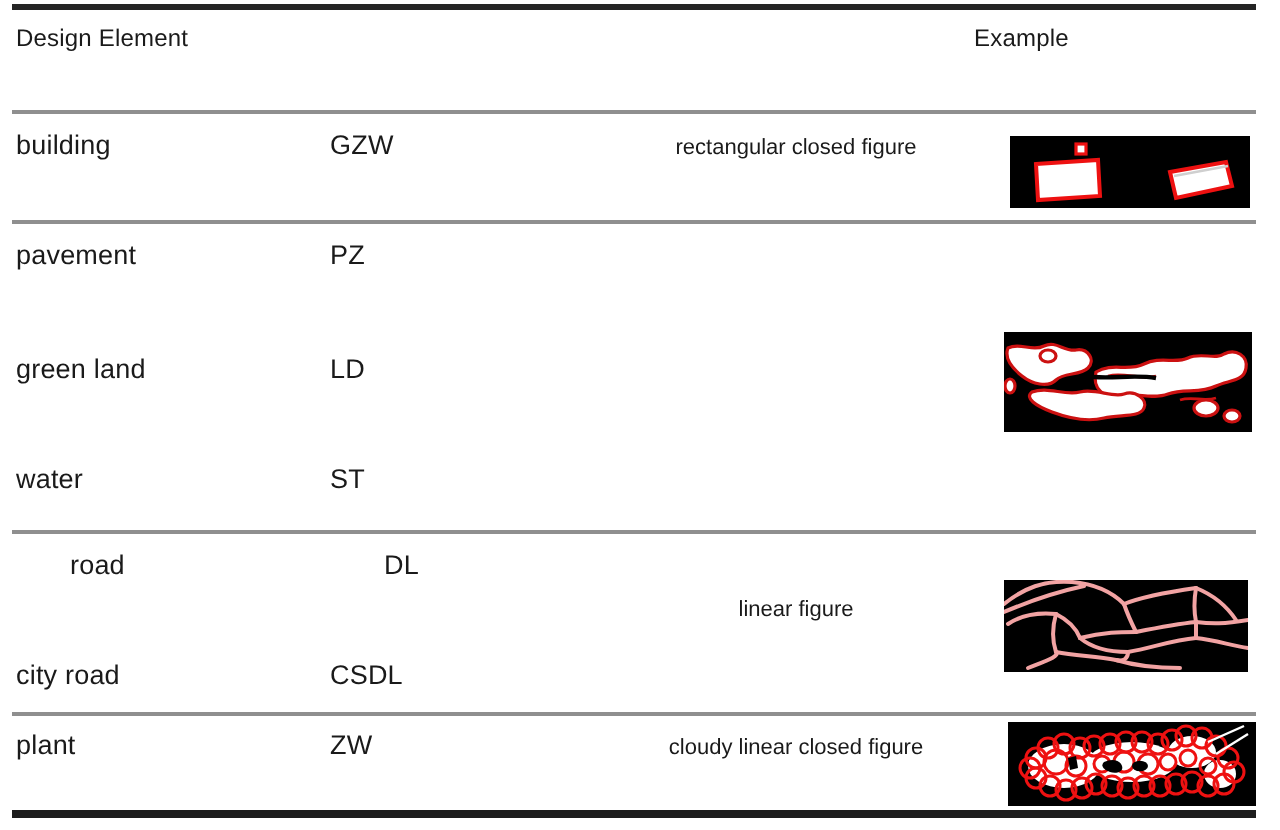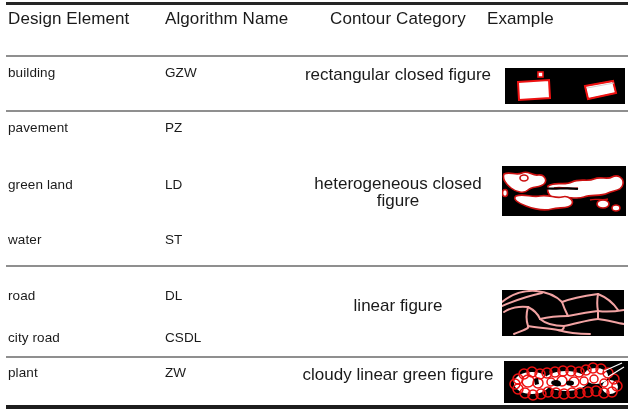--- a/index.html
+++ b/index.html
@@ -40,55 +40,55 @@
   .rule-bottom { top: 405px; height: 4px; background: #1d1d1d; }
 
   
   .cell {
     position: absolute;
     font-size: 13.5px;
     line-height: 16px;
     white-space: nowrap;
     letter-spacing: 0.1px;
   }
-  .cell.head { font-size: 17px; }
+  .cell.head { font-size: 12px; }
 
   .col-element   { left: 8px; }
   .col-algo      { left: 165px; }
   .col-contour   { left: 330px; }
   .col-example   { left: 487px; }
 
   
   .contour {
     position: absolute;
     left: 300px;
     width: 196px;
     text-align: center;
-    font-size: 17px;
+    font-size: 11px;
     line-height: 17px;
     white-space: normal;
   }
 
   
   .thumb {
     position: absolute;
     background: #000000;
     overflow: hidden;
   }
   .thumb svg { display: block; }
 
   
   .h-y { top: 11px; }
 
   
   .y-building  { top: 65px; }
   .y-pavement  { top: 120px; }
   .y-greenland { top: 177px; text-align: right; }
   .y-water     { top: 232px; }
-  .y-road      { top: 288px; }
+  .y-road      { top: 275px; margin-left: 27px; }
   .y-cityroad  { top: 330px; }
   .y-plant     { top: 365px; }
 
   .cy-rect     { top: 66px; }
   .cy-hetero   { top: 175px; }
   .cy-linear   { top: 297px; }
   .cy-cloudy   { top: 366px; }
 
   .t-1 { left: 505px; top: 68px;  width: 120px; height: 36px; }
   .t-2 { left: 502px; top: 166px; width: 124px; height: 50px; }
@@ -101,44 +101,41 @@
 <div class="sheet">
 
   <div class="rule rule-thick rule-top"></div>
   <div class="rule rule-thin  rule-header"></div>
   <div class="rule rule-thin  rule-r1"></div>
   <div class="rule rule-thin  rule-r2"></div>
   <div class="rule rule-thin  rule-r3"></div>
   <div class="rule rule-bottom"></div>
 
   <div class="cell head col-element h-y">Design Element</div>
-  <div class="cell head col-algo h-y">Algorithm Name</div>
-  <div class="cell head col-contour h-y">Contour Category</div>
   <div class="cell head col-example h-y">Example</div>
 
   <div class="cell col-element y-building">building</div>
   <div class="cell col-element y-pavement">pavement</div>
   <div class="cell col-element y-greenland">green land</div>
   <div class="cell col-element y-water">water</div>
   <div class="cell col-element y-road">road</div>
   <div class="cell col-element y-cityroad">city road</div>
   <div class="cell col-element y-plant">plant</div>
 
   <div class="cell col-algo y-building">GZW</div>
   <div class="cell col-algo y-pavement">PZ</div>
   <div class="cell col-algo y-greenland">LD</div>
   <div class="cell col-algo y-water">ST</div>
   <div class="cell col-algo y-road">DL</div>
   <div class="cell col-algo y-cityroad">CSDL</div>
   <div class="cell col-algo y-plant">ZW</div>
 
   <div class="contour cy-rect">rectangular closed figure</div>
-  <div class="contour cy-hetero">heterogeneous closed figure</div>
   <div class="contour cy-linear">linear figure</div>
-  <div class="contour cy-cloudy">cloudy linear green figure</div>
+  <div class="contour cy-cloudy">cloudy linear closed figure</div>
 
   <div class="thumb t-1">
     <svg viewBox="0 0 120 36" width="120" height="36">
       <rect x="0" y="0" width="120" height="36" fill="#000000"></rect>
       <rect x="33" y="4" width="5" height="5" fill="#ffffff" stroke="#ee1111" stroke-width="1.6"></rect>
       <polygon points="13,14 44,12 45,30 14,32" fill="#ffffff" stroke="#ee1111" stroke-width="2"></polygon>
       <polygon points="80,18 108,13 111,25 83,31" fill="#ffffff" stroke="#ee1111" stroke-width="2"></polygon>
       <polygon points="80,18 108,13 111,25 83,31" fill="none" stroke="#ee1111" stroke-width="1"></polygon>
       <path d="M82,20 L109,15" stroke="#cfcfcf" stroke-width="1.2" fill="none"></path>
     </svg>

